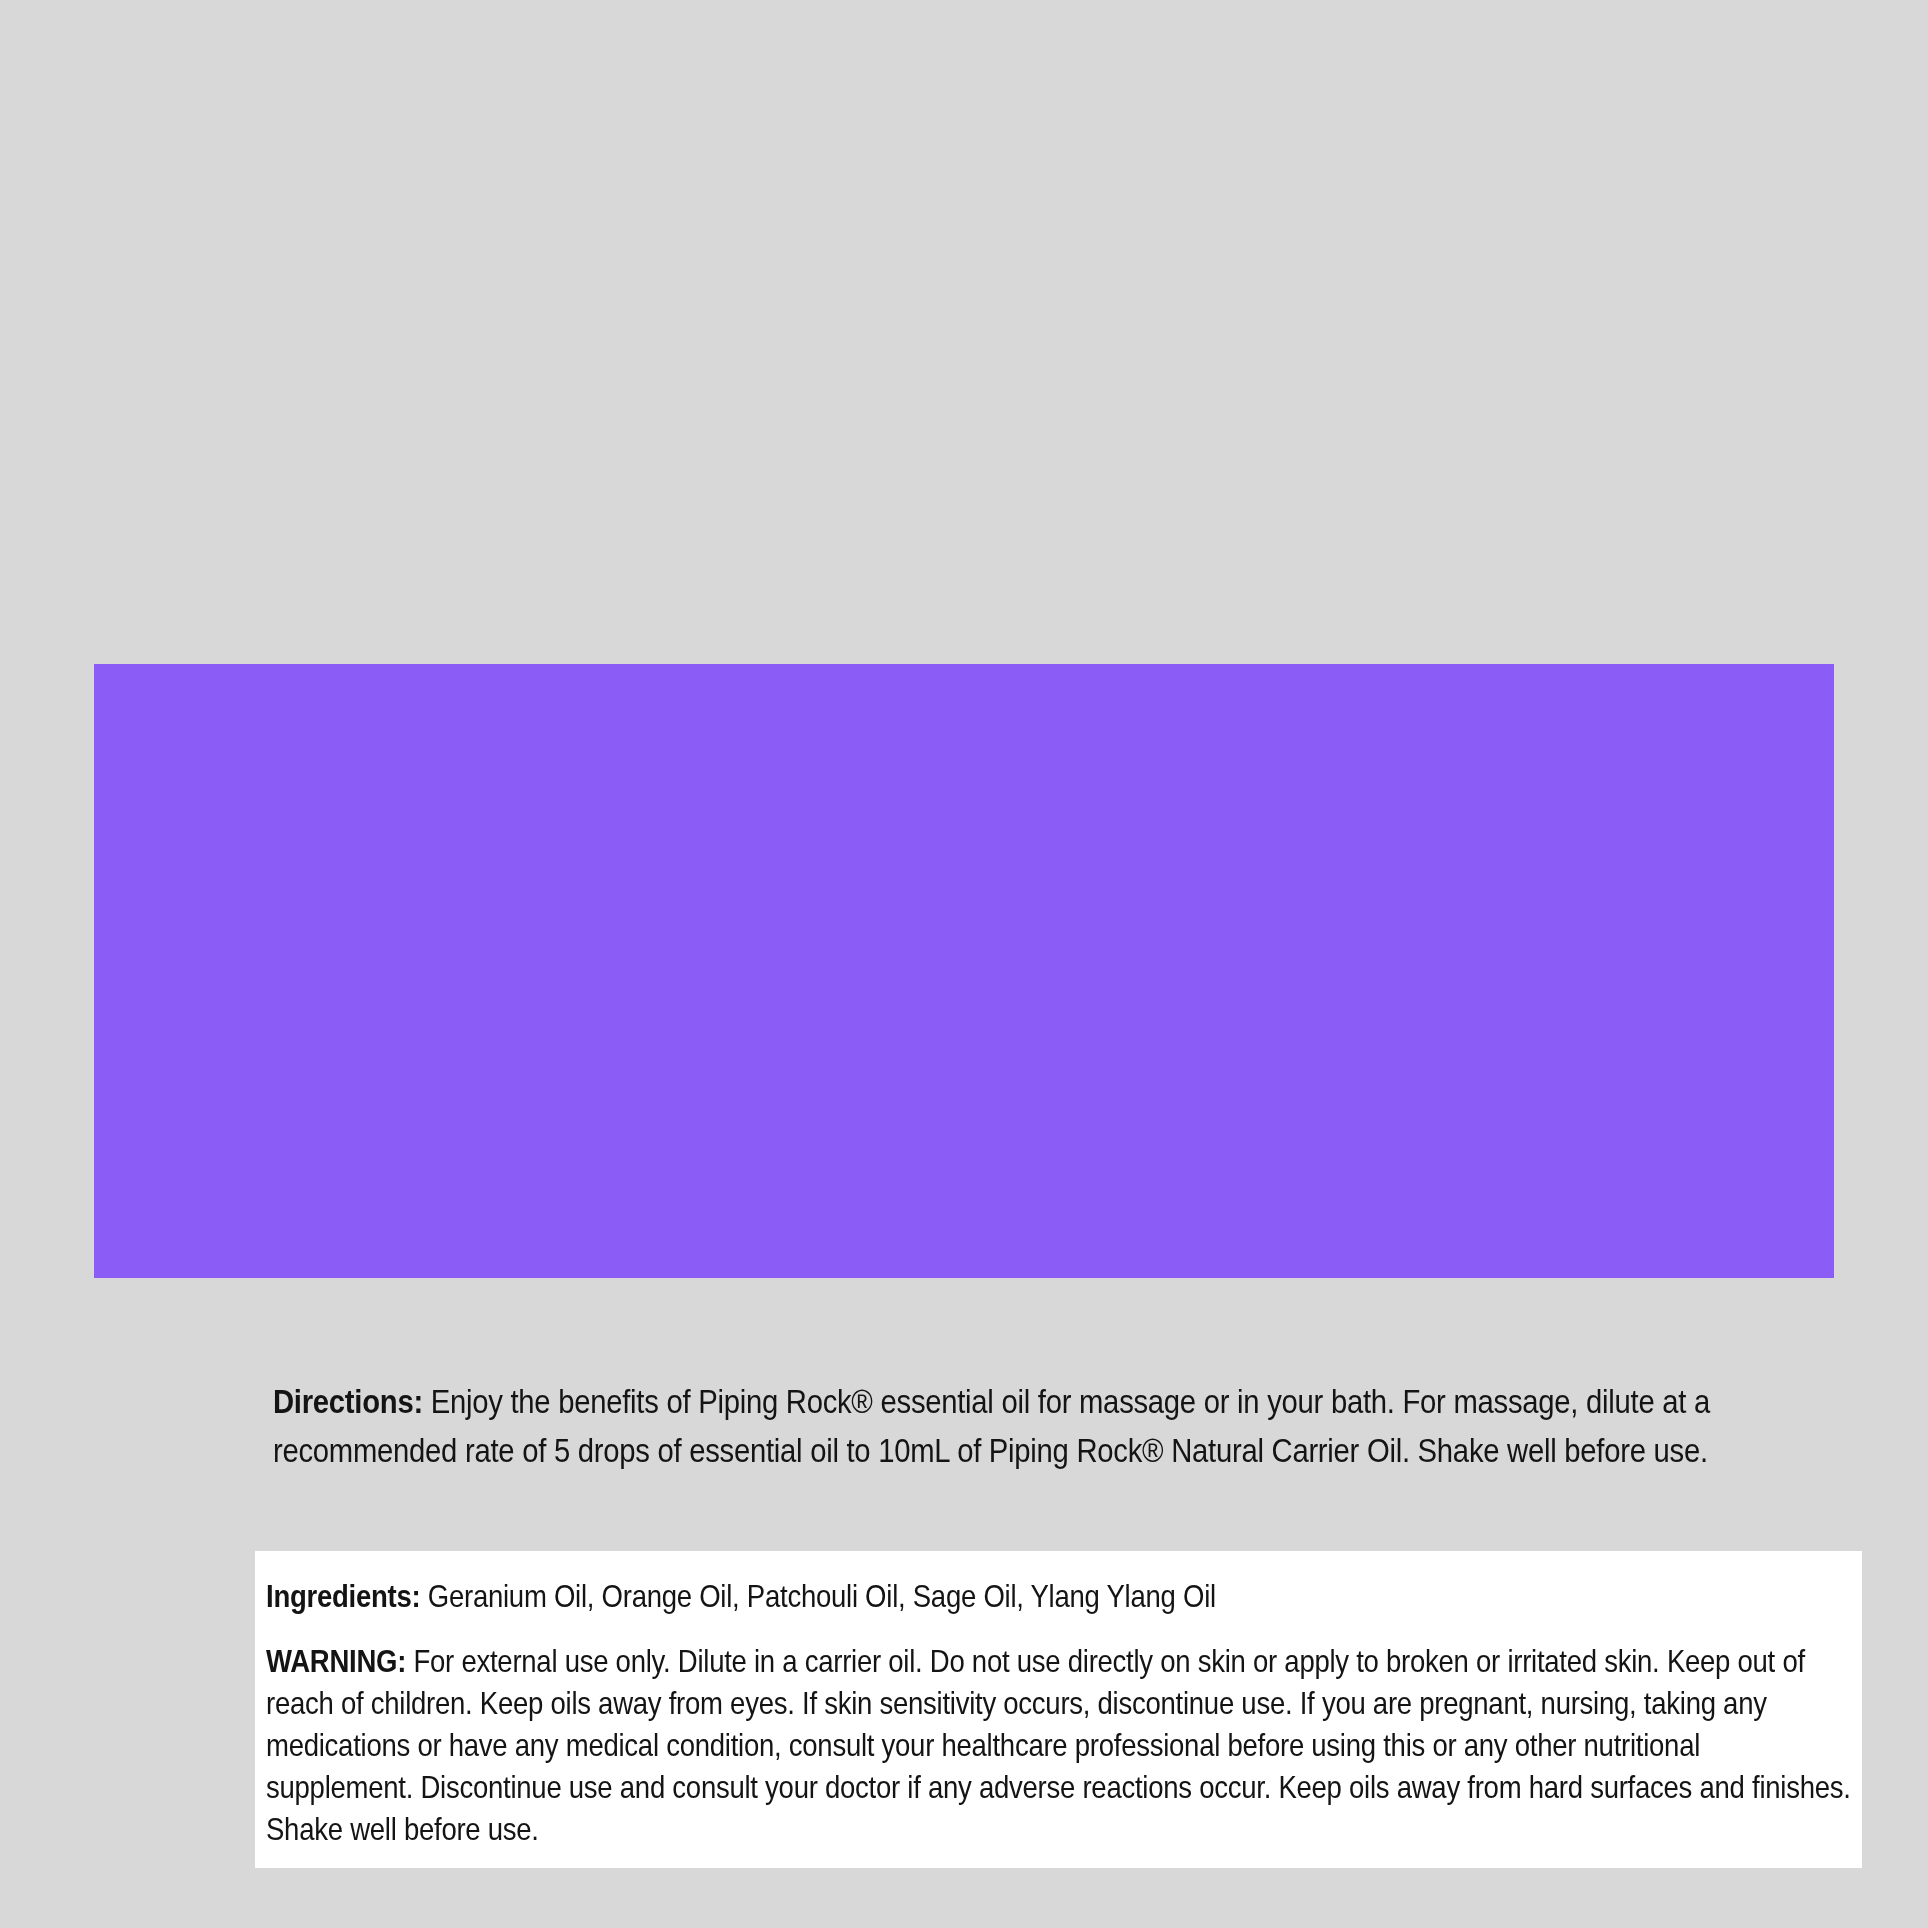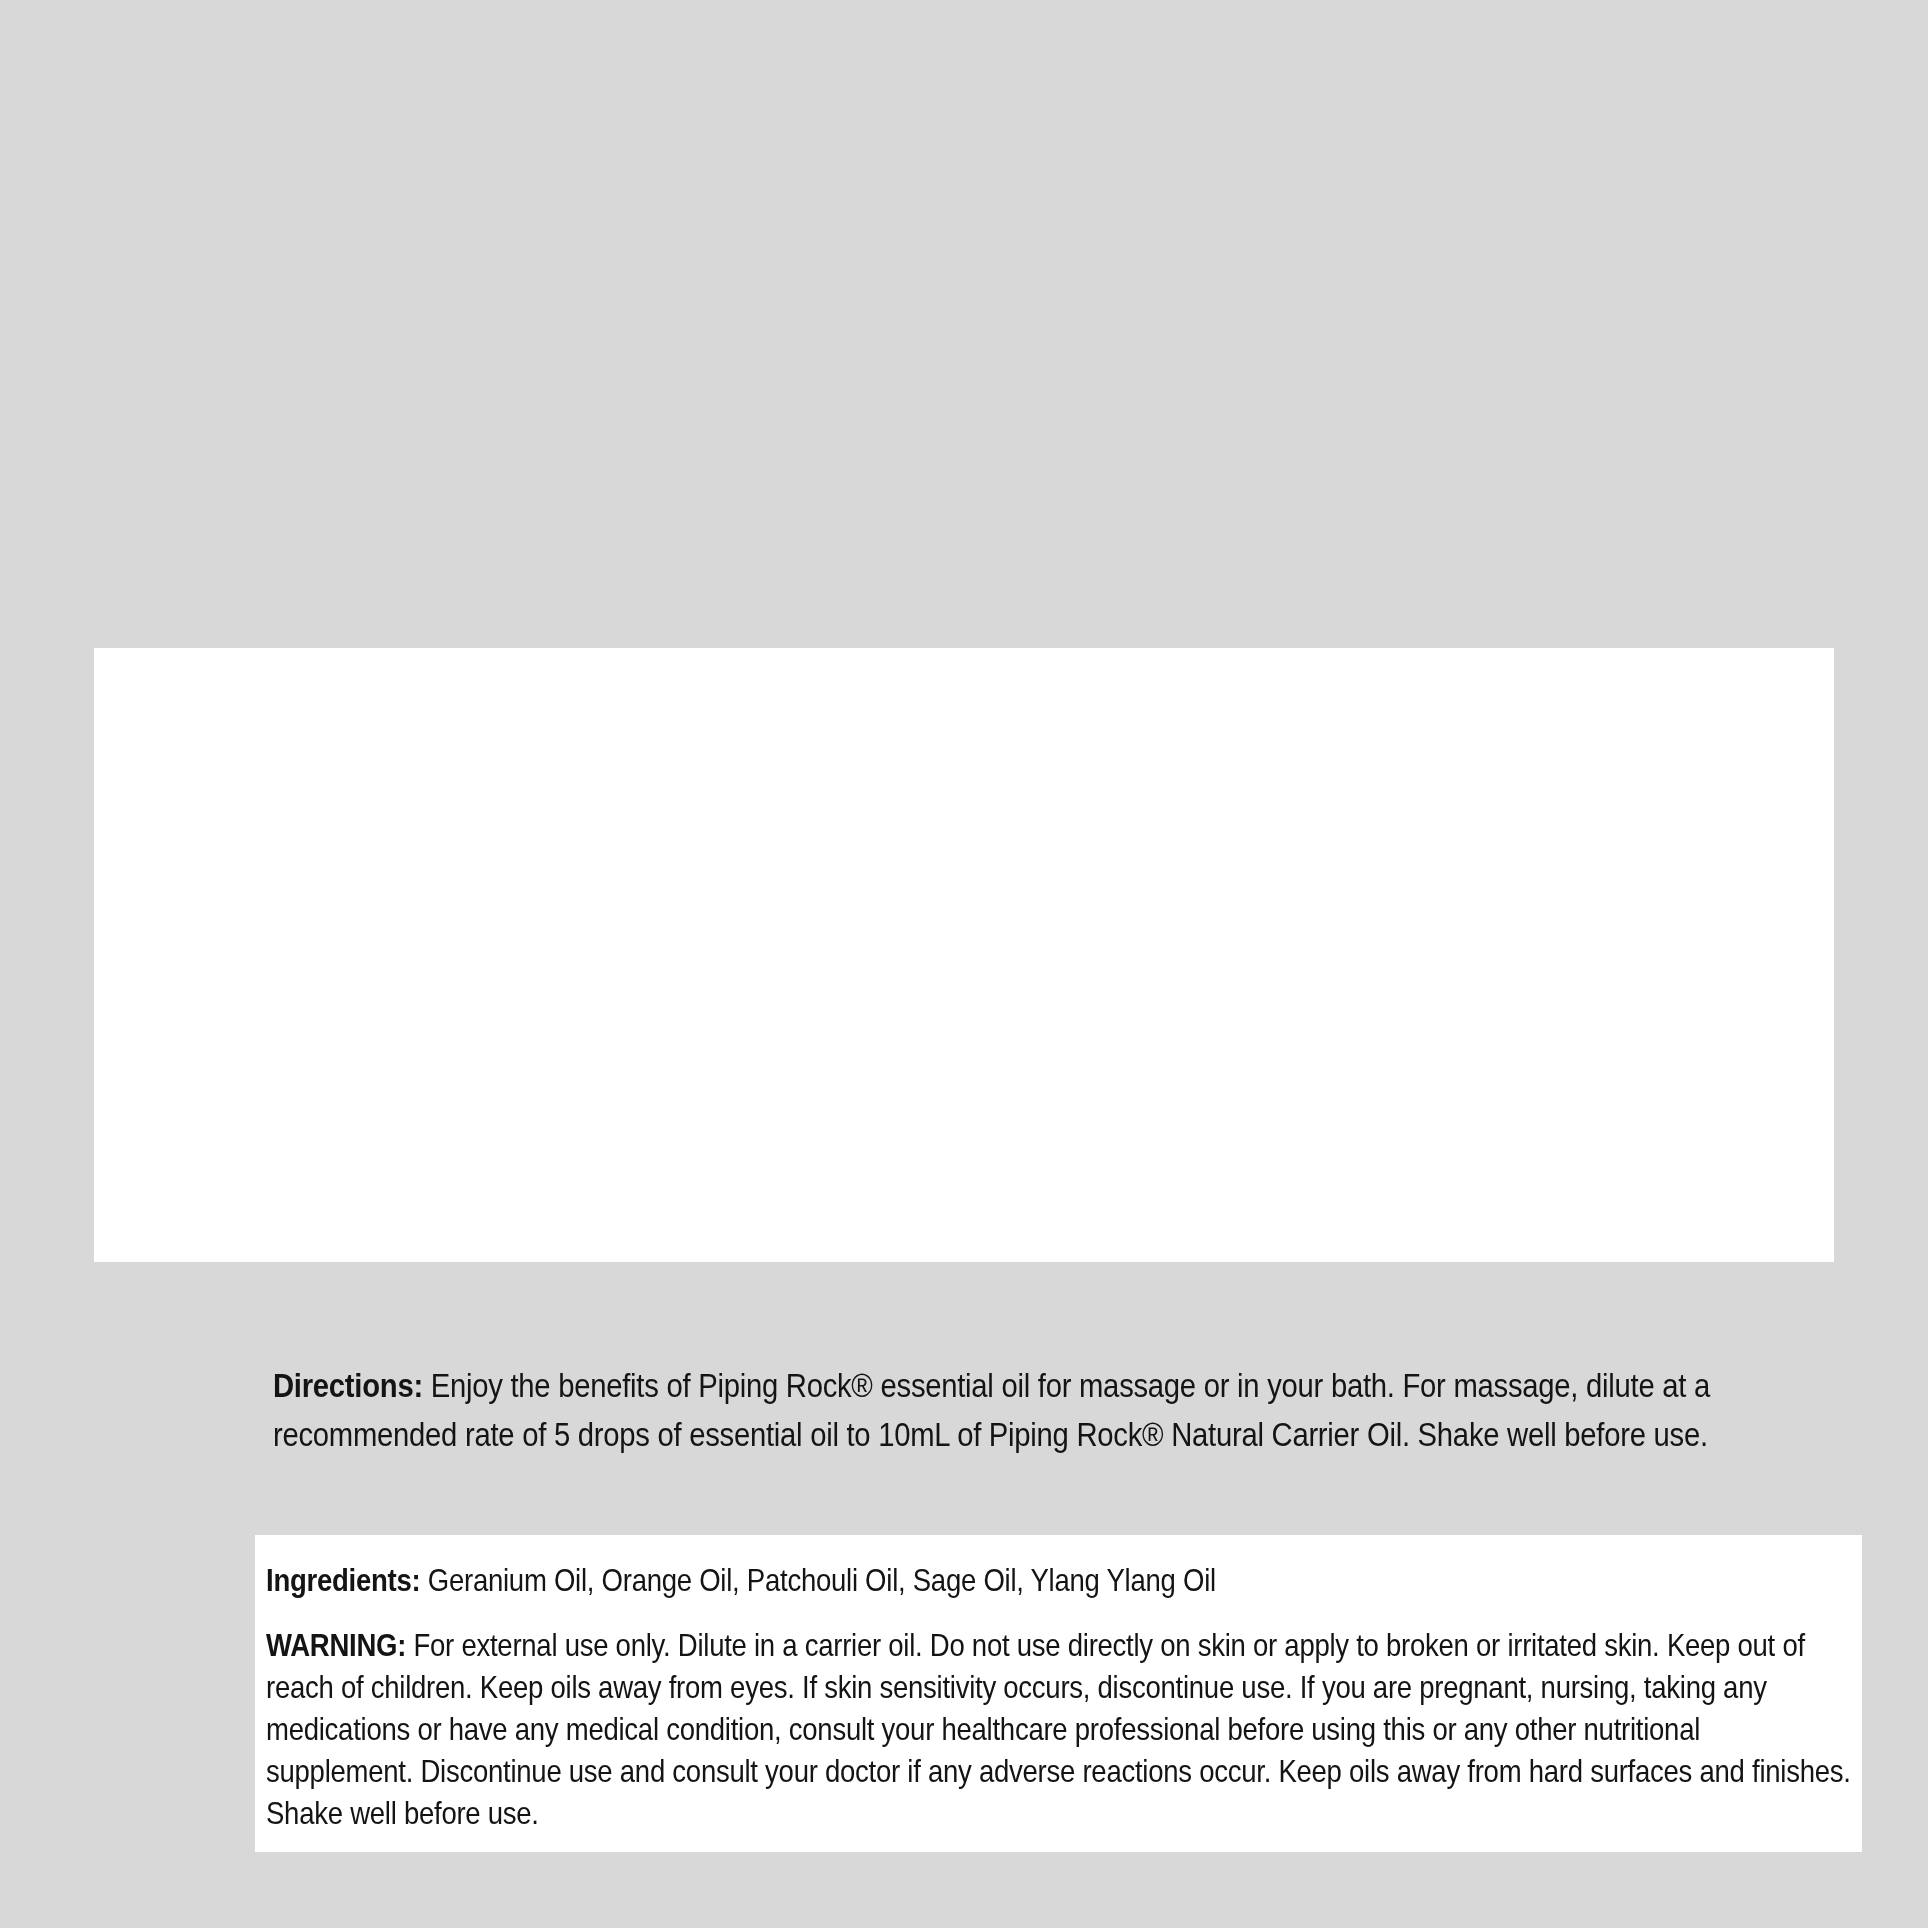--- a/index.html
+++ b/index.html
@@ -17,24 +17,24 @@
   #stage {
     position: relative;
     width: 1928px;
     height: 1928px;
     background: #d8d8d8;
   }
   
   .panel {
     position: absolute;
     left: 94px;
-    top: 648px;
+    top: 664px;
     width: 1740px;
     height: 614px;
-    background: #ffffff;
+    background: #8b5cf6;
   }
   
   .white-box {
     position: absolute;
     left: 161px;
     top: 887px;
     width: 1607px;
     height: 317px;
     background: #ffffff;
   }

